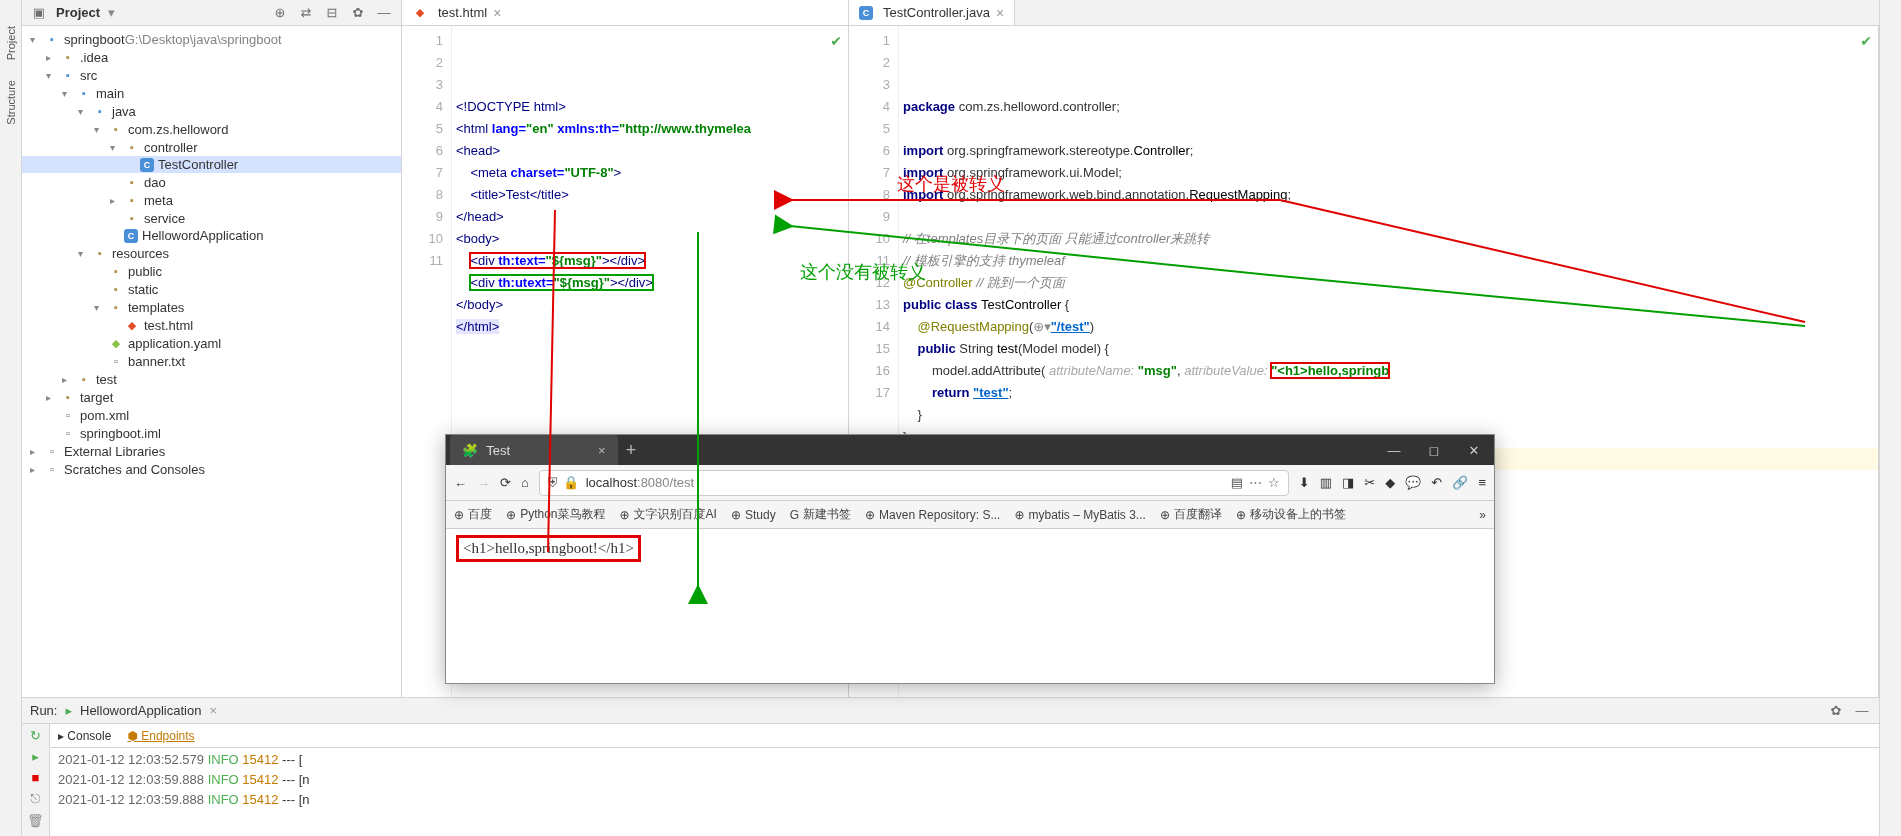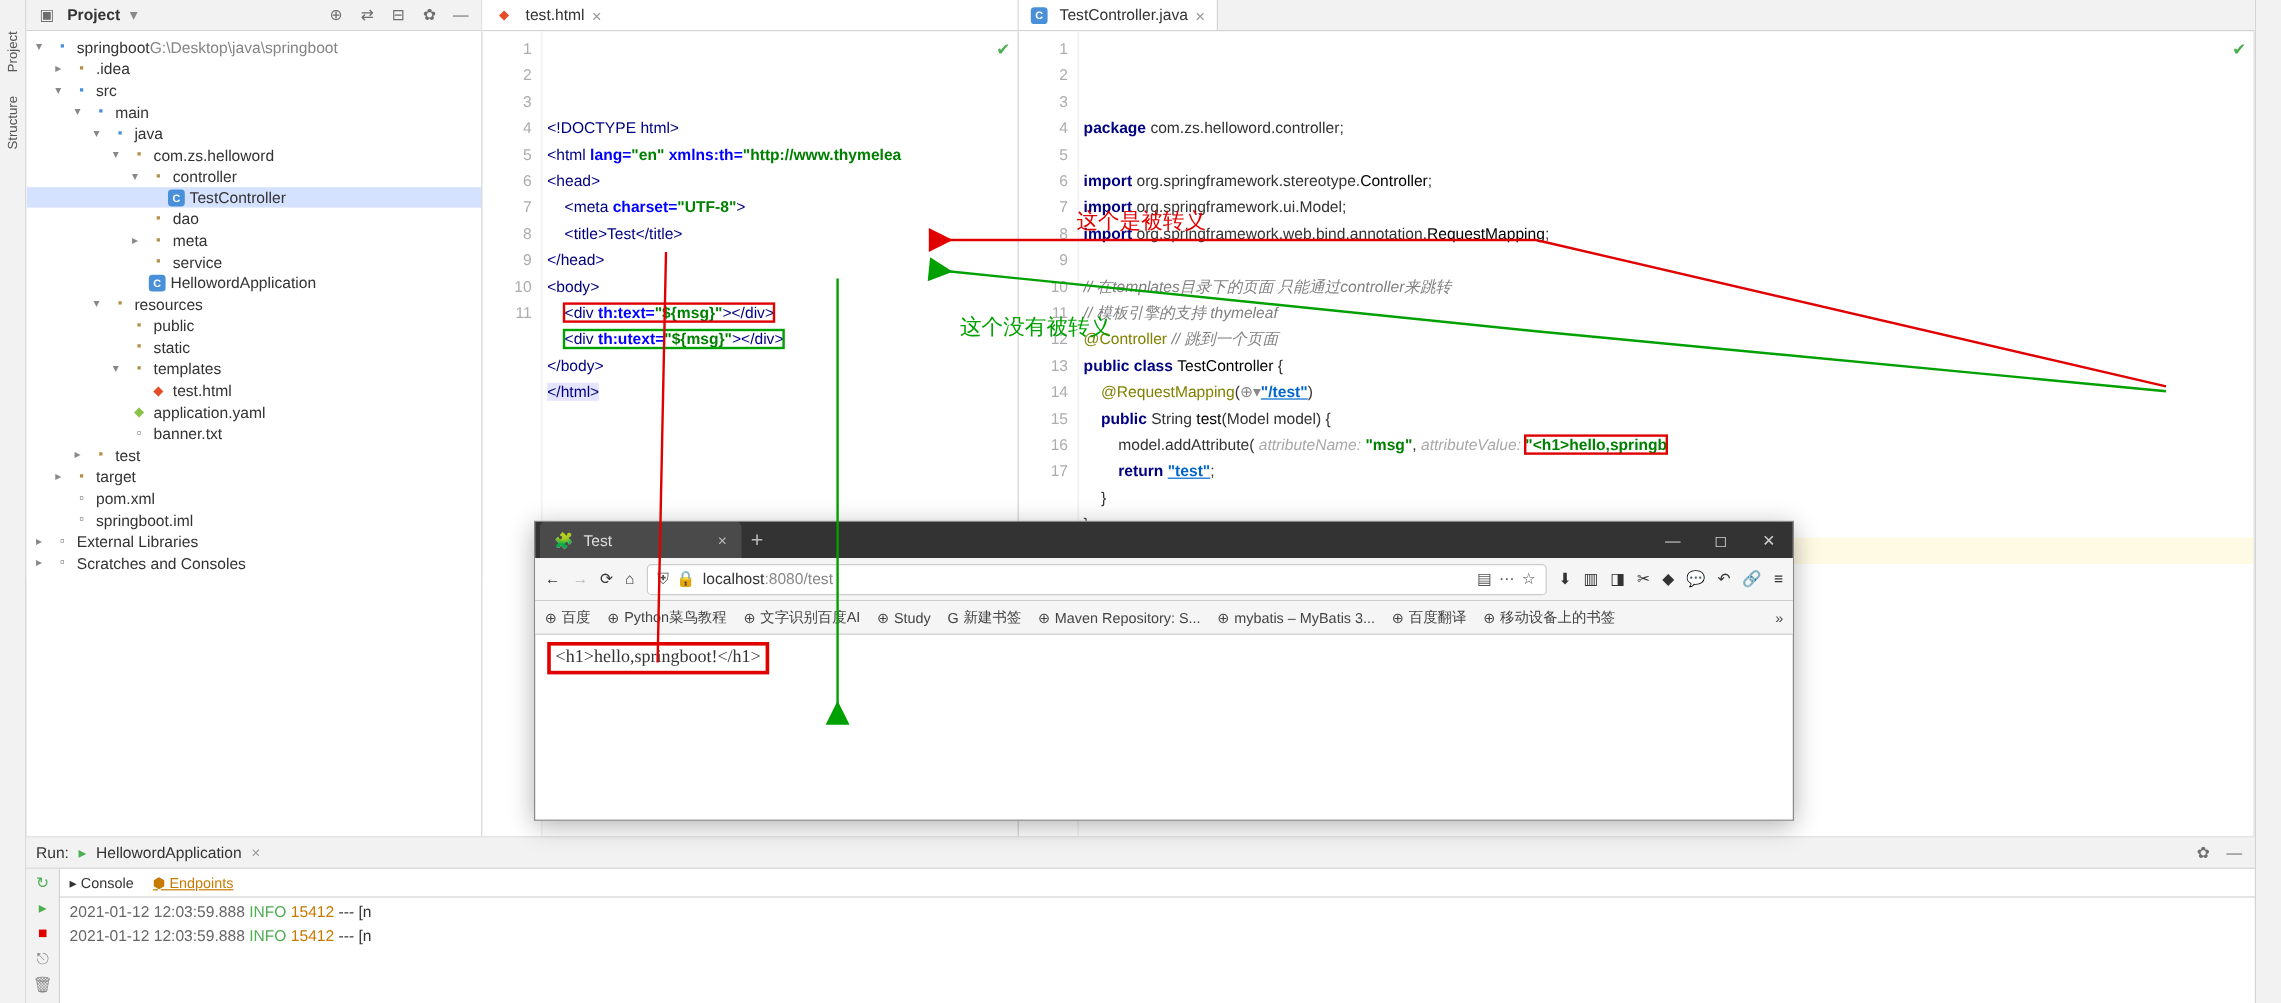--- a/index.html
+++ b/index.html
@@ -350,20 +350,21 @@
           <span style="color:#e00000;">■</span>
           <span style="color:#888;">⎋</span>
           <span style="color:#888;">🗑</span>
         </div>
         <div class="run-content">
           <div class="console-tabs">
             <span>▸ <span>Console</span></span>
             <span style="color:#c77a00;text-decoration:underline;">⬢ <span>Endpoints</span></span>
           </div>
           <div class="console-lines" id="console">
+              <div><span class="ts">2021-01-12 12:03:52.579</span>  <span class="info">INFO</span> <span class="pid">15412</span><span> --- [</span></div>
               <div><span class="ts">2021-01-12 12:03:59.888</span>  <span class="info">INFO</span> <span class="pid">15412</span><span> --- [n</span></div>
               <div><span class="ts">2021-01-12 12:03:59.888</span>  <span class="info">INFO</span> <span class="pid">15412</span><span> --- [n</span></div>
             </div>
         </div>
       </div>
     </div>
   </div>
 
   <div class="right-rail"></div>
 </div>

